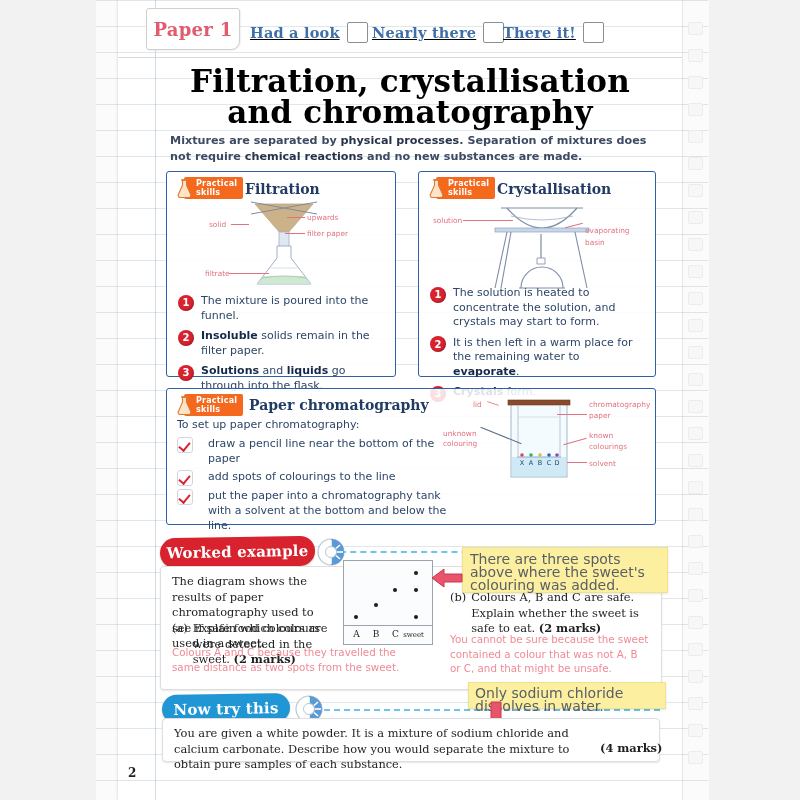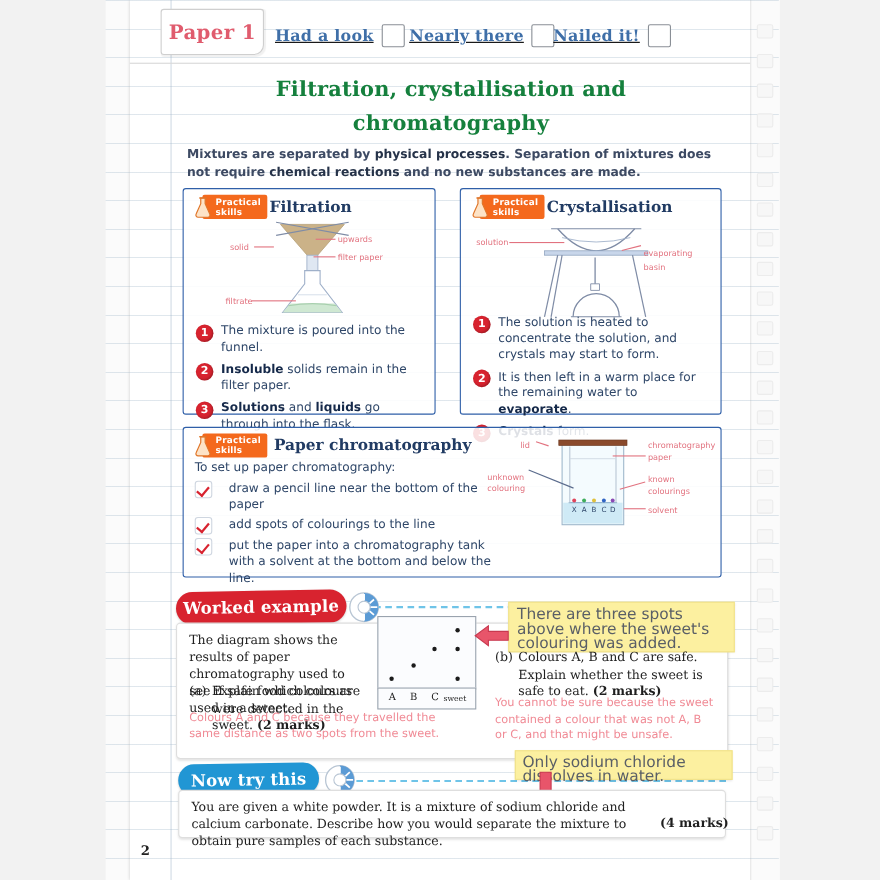--- a/index.html
+++ b/index.html
@@ -36,21 +36,21 @@
   .paper-tab span{color:#e05c6e;font-family:"DejaVu Serif",serif;font-weight:bold;font-size:18px;
      letter-spacing:.3px;}
 
   .tickset{position:absolute;top:22px;display:flex;align-items:center;gap:7px;text-decoration:underline;}
   .tickset .lbl{color:#3f6fa8;font-family:"DejaVu Serif",serif;font-weight:bold;font-size:14.5px;letter-spacing:.2px;}
   .tickbox{width:19px;height:19px;border:1.4px solid #8a8f96;border-radius:2px;background:#fff;
      box-shadow:inset 0 0 0 1px #fff;}
 
   
   .title{position:absolute;left:160px;top:66px;width:500px;text-align:center;
-     color:#15803d;font-family:"DejaVu Serif",serif;font-weight:bold;font-size:19px;line-height:31px;
+     color:#000000;font-family:"DejaVu Serif",serif;font-weight:bold;font-size:31px;line-height:31px;
      letter-spacing:.2px;}
 
   .intro{position:absolute;left:170px;top:133px;width:485px;color:#3d4a63;font-size:11.2px;
      line-height:15.5px;font-family:"DejaVu Sans",sans-serif;font-weight:bold;}
   .intro b{color:#263349;}
 
   
   .bluebox{position:absolute;border:1.6px solid #2f5fa8;border-radius:3px;background:rgba(255,255,255,.86);}
   .pskills{position:absolute;display:flex;align-items:center;gap:0px;}
   .pskills .flask{width:19px;height:21px;position:relative;flex:none;}
@@ -161,21 +161,21 @@
 
   <div class="tickset" style="left:250px;">
     <span class="lbl">Had a look</span>
     <span class="tickbox"></span>
   </div>
   <div class="tickset" style="left:372px;">
     <span class="lbl">Nearly there</span>
     <span class="tickbox"></span>
   </div>
   <div class="tickset" style="left:503px;">
-    <span class="lbl">Nailed it!</span>
+    <span class="lbl">There it!</span>
     <span class="tickbox"></span>
   </div>
 
   <div class="title">Filtration, crystallisation and chromatography</div>
 
   <div class="intro">
     <span>Mixtures are separated by </span><b>physical processes</b><span>. Separation of mixtures does not require </span><b>chemical reactions</b><span> and no new substances are made.</span>
   </div>
 
   <div class="bluebox" style="left:166px;top:171px;width:228px;height:204px;">

